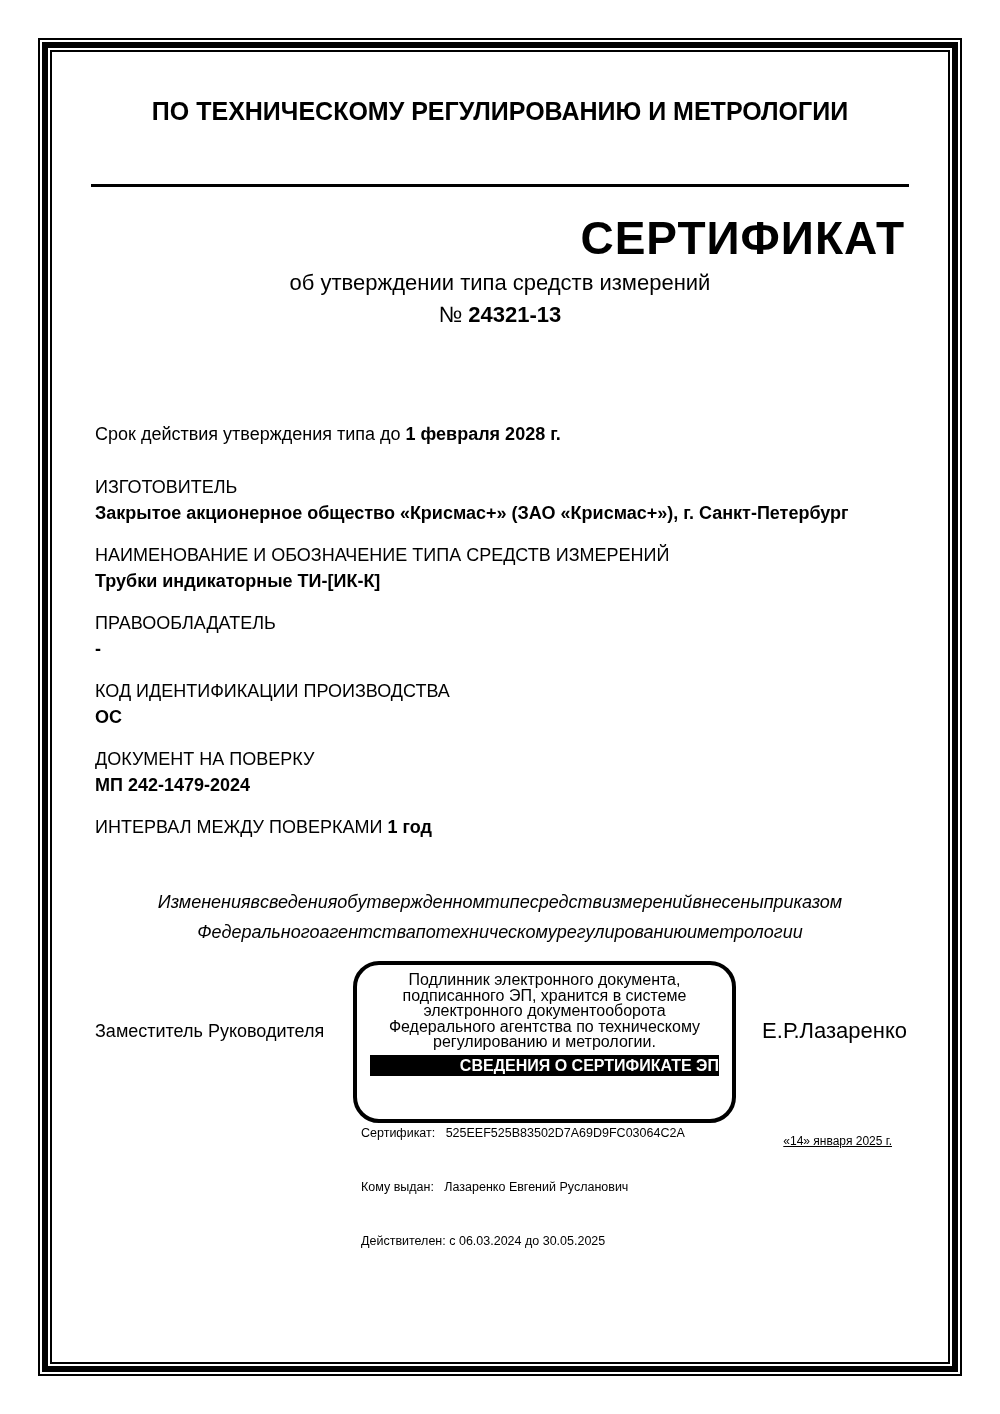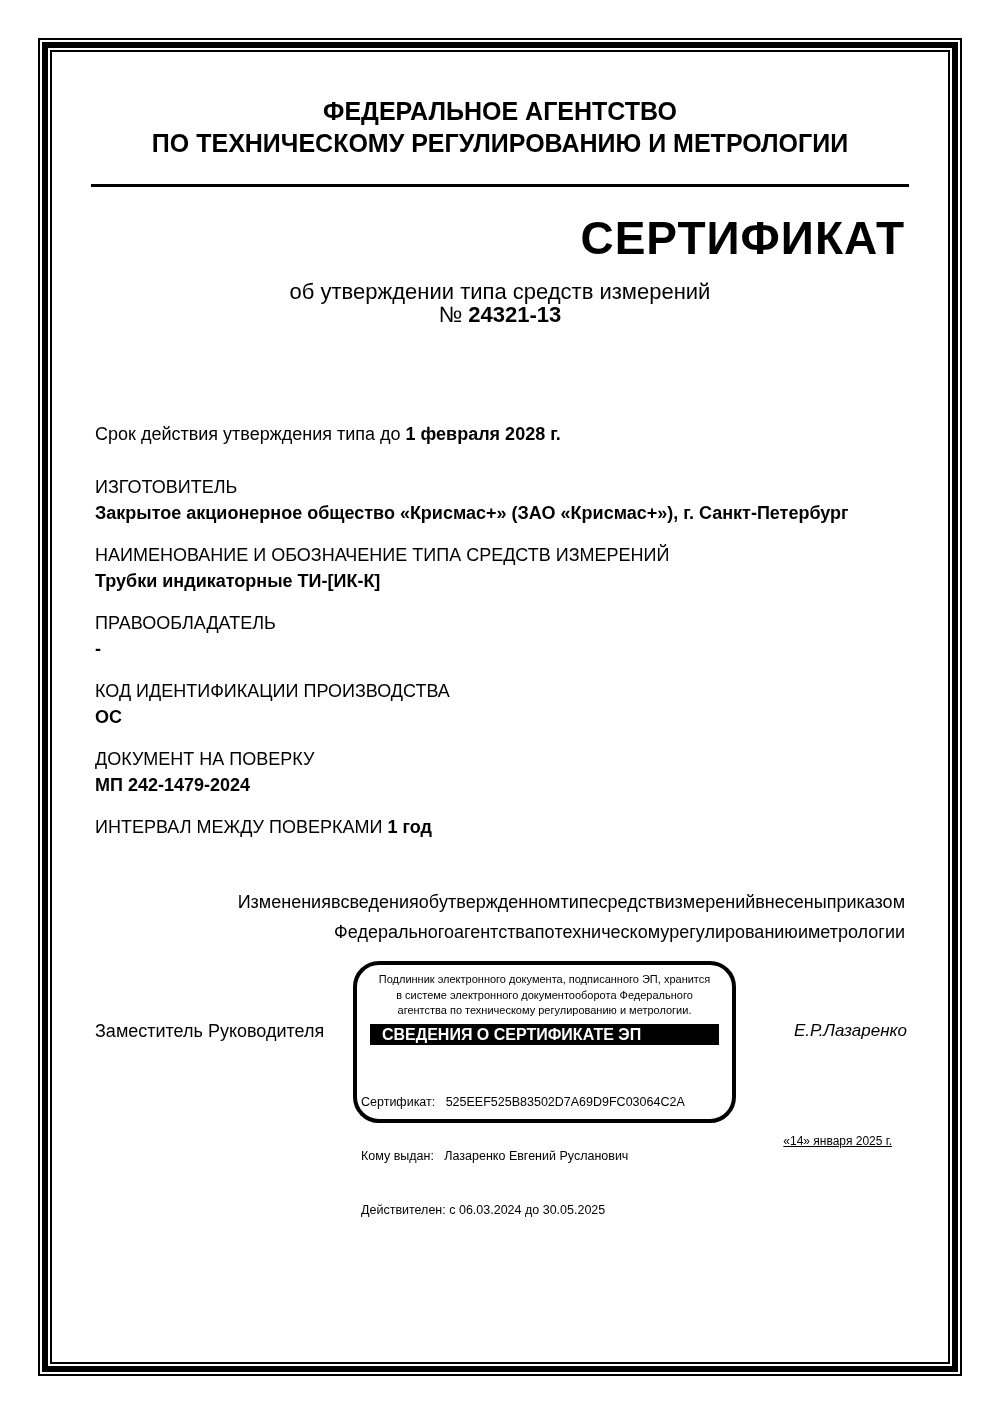--- a/index.html
+++ b/index.html
@@ -24,62 +24,61 @@
   .rule {
     position: absolute; left: 91px; right: 91px; top: 184px;
     height: 3px; background: #000;
   }
   .title {
     position: absolute; left: 95px; right: 95px; top: 213px;
     text-align: right; font-weight: bold; font-size: 46px; line-height: 50px;
     letter-spacing: 1px;
   }
   .subtitle {
-    position: absolute; left: 95px; right: 95px; top: 278px;
+    position: absolute; left: 95px; right: 95px; top: 269px;
     text-align: center; font-size: 22px; line-height: 28px;
   }
   .cert-number {
     position: absolute; left: 95px; right: 95px; top: 301px;
     text-align: center; font-size: 22px; line-height: 28px;
   }
   .body {
     position: absolute; left: 95px; right: 95px; top: 421px;
     font-size: 18px; line-height: 26px;
   }
   .validity { margin-bottom: 27px; }
   .field-group { margin-bottom: 16px; }
   .field-label { font-weight: normal; }
   .field-value { font-weight: bold; }
   .interval { margin-bottom: 4px; }
   .amendment { margin-top: 47px; font-size: 18px; line-height: 30px; }
-  .just { display: flex; justify-content: flex-end; white-space: nowrap; }
+  .just { display: flex; justify-content: center; white-space: nowrap; font-style: italic; }
   .amend-bold { font-weight: bold; text-align: left; }
 
   .sig-position {
     position: absolute; left: 95px; top: 1018px;
     font-size: 18px; line-height: 26px;
   }
   .sig-name {
     position: absolute; right: 93px; top: 1018px;
-    font-size: 17px; line-height: 26px; font-style: italic;
+    font-size: 22px; line-height: 26px;
   }
   .stamp {
     position: absolute; left: 353px; top: 961px; width: 383px; height: 162px;
     border: 4px solid #000; border-radius: 26px; background: #fff;
     box-sizing: border-box;
   }
   .stamp-notice {
     margin: 7px 20px 0 20px;
-    text-align: center; font-size: 11px; line-height: 15.5px;
+    text-align: center; font-size: 16px; line-height: 15.5px;
   }
   .stamp-bar {
     margin: 5px 13px 0 13px; height: 21px; background: #000;
     color: #fff; font-weight: bold; font-size: 16px; line-height: 21px;
-    text-align: left;
-    padding-left: 12px;
+    text-align: right;
   }
   .stamp-details {
     margin: 12px 10px 0 4px;
     font-size: 12.5px; line-height: 18px; white-space: pre-wrap;
   }
   .date-line {
     position: absolute; right: 108px; top: 1128px;
     font-size: 12px; line-height: 26px; text-decoration: underline;
   }
 </style>
@@ -88,21 +87,20 @@
 
 <div class="page">
 
   <div class="frame">
     <div class="frame-mid">
       <div class="frame-inner"></div>
     </div>
   </div>
 
   <div class="header">
-    <div>ФЕДЕРАЛЬНОЕ АГЕНТСТВО</div>
     <div>ПО ТЕХНИЧЕСКОМУ РЕГУЛИРОВАНИЮ И МЕТРОЛОГИИ</div>
   </div>
 
   <div class="rule"></div>
 
   <div class="title">СЕРТИФИКАТ</div>
   <div class="subtitle">об утверждении типа средств измерений</div>
   <div class="cert-number"><span>№ </span><b>24321-13</b></div>
 
   <div class="body">

